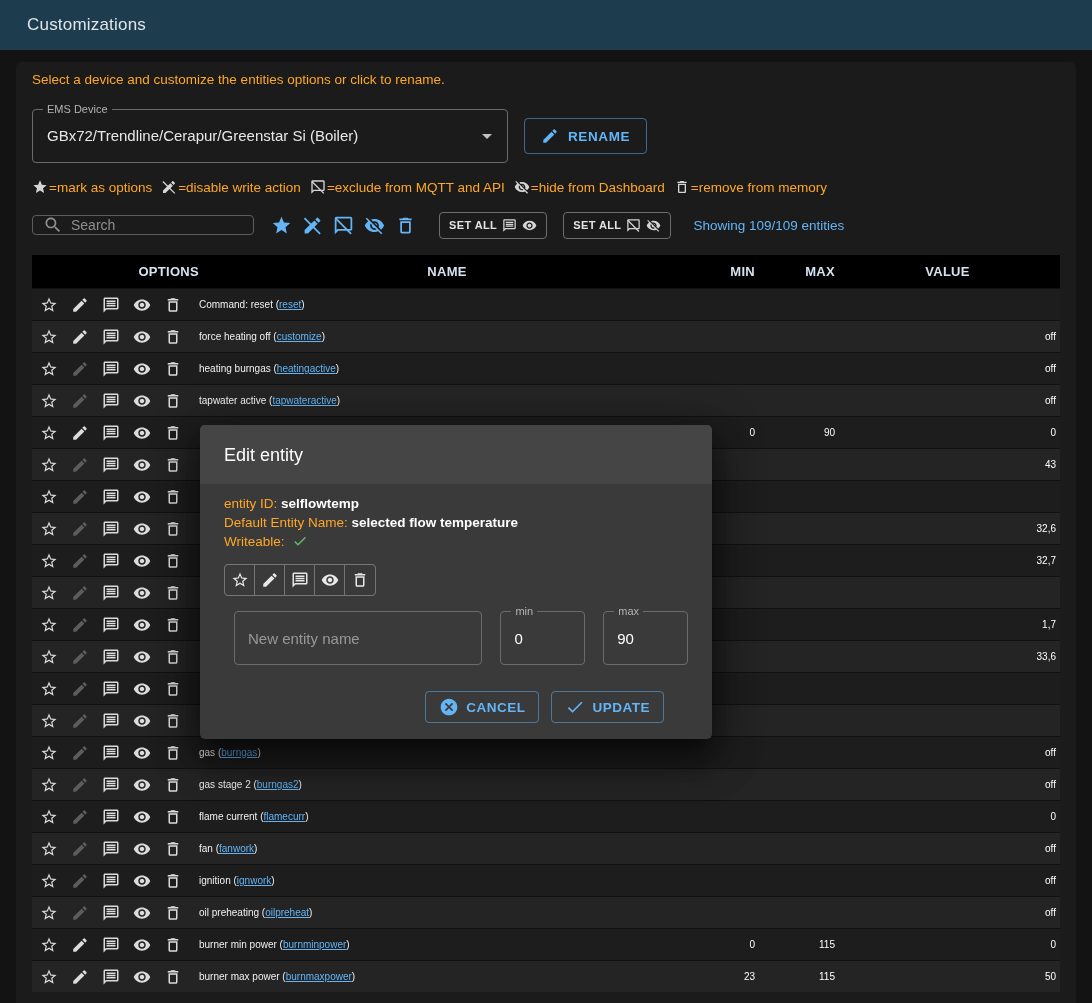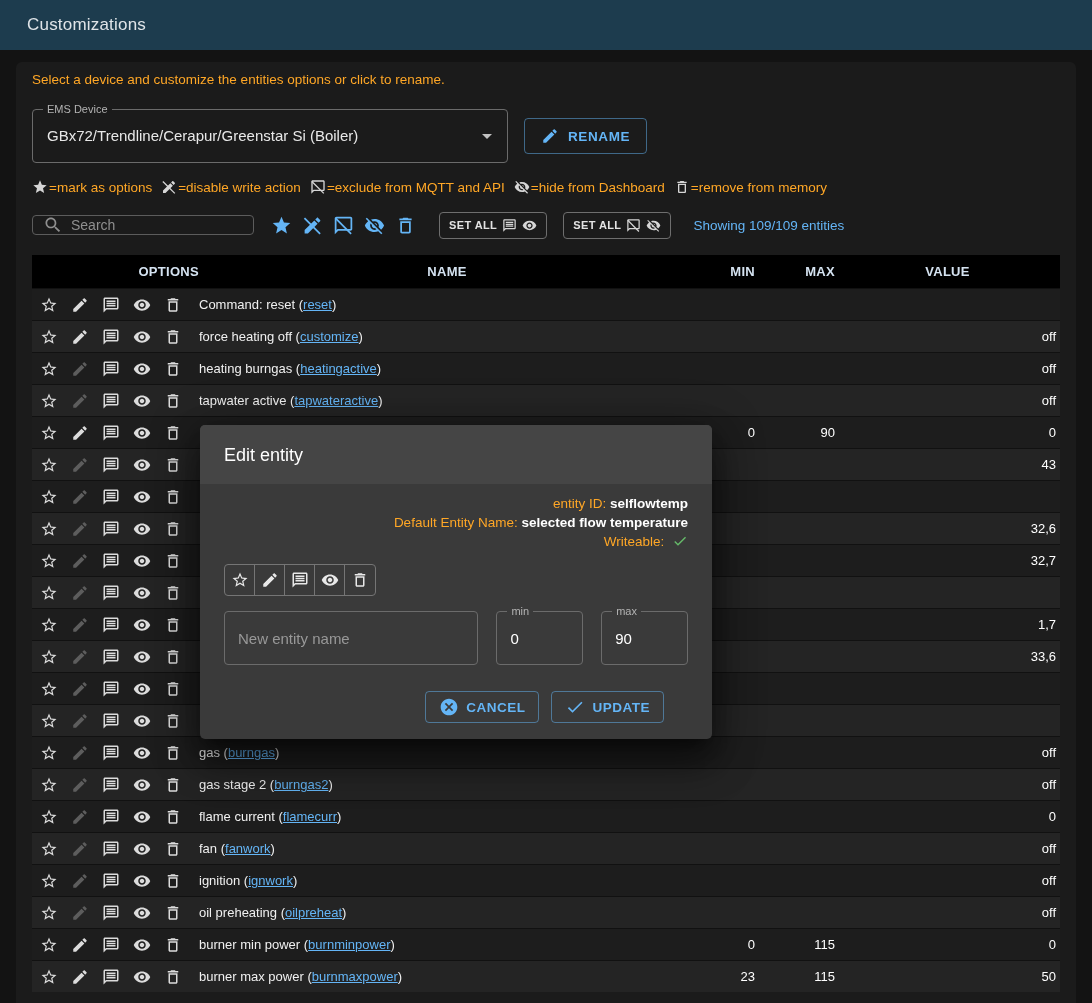--- a/index.html
+++ b/index.html
@@ -87,21 +87,21 @@
   .showing{color:var(--accent);font-size:13.5px;margin-left:22px;}
 
   
   .etable{margin-top:10px;}
   .thead{display:flex;align-items:center;background:#000;height:33px;color:#d5e3f1;font-size:13px;font-weight:700;letter-spacing:.3px;}
   .col-options{width:167px;text-align:right;}
   .col-name{flex:1;text-align:center;}
   .col-min{width:60px;text-align:right;}
   .col-max{width:80px;text-align:right;}
   .col-value{width:225px;text-align:center;}
-  .trow{display:flex;align-items:center;height:32px;font-size:13px;border-top:1px solid #111;}
+  .trow{display:flex;align-items:center;height:32px;font-size:10px;border-top:1px solid #111;}
   .trow:nth-child(odd){background:#1d1d1d;}
   .trow:nth-child(even){background:#242424;}
   .trow .c-options{width:167px;display:flex;align-items:center;padding-left:8px;}
   .trow .ricon{width:18px;height:18px;color:#dcdcdc;margin-right:13px;cursor:pointer;}
   .trow .ricon svg{width:18px;height:18px;}
   .trow .ricon.pencil.dim{color:#5d5d5d;}
   .trow .c-name{flex:1;color:#f0f0f0;white-space:nowrap;overflow:hidden;}
   .trow .c-name a{color:var(--accent);text-decoration:underline;cursor:pointer;}
   .trow .c-min{width:60px;text-align:right;color:#fff;}
   .trow .c-max{width:80px;text-align:right;color:#fff;}
@@ -111,39 +111,39 @@
   .dialog{
     position:absolute;left:200px;top:425px;width:512px;height:314px;z-index:10;
     background:var(--dialog);border-radius:5px;
     box-shadow:0 11px 15px -7px rgba(0,0,0,.5),0 24px 38px 3px rgba(0,0,0,.35),0 9px 46px 8px rgba(0,0,0,.3);
   }
   .dialog-title{
     background:var(--dialog-title);border-radius:5px 5px 0 0;
     padding:20px 24px 18px 24px;font-size:18px;font-weight:500;color:#fff;
   }
   .dialog-content{padding:10px 24px 0 24px;}
-  .info-line{font-size:13.5px;line-height:19px;color:var(--amber);text-align:right;}
+  .info-line{font-size:13.5px;line-height:19px;color:var(--amber);}
   .info-line b{color:#fff;font-weight:700;}
   .info-line .wcheck{color:var(--green);display:inline-block;vertical-align:-3px;margin-left:4px;}
   .info-line .wcheck svg{width:16px;height:16px;}
 
   .toggle-group{display:inline-flex;border:1px solid #757575;border-radius:4px;margin:13px 0 15px 0;overflow:hidden;}
   .tbtn{width:30px;height:30px;display:flex;align-items:center;justify-content:center;color:#e8e8e8;border-right:1px solid #757575;cursor:pointer;background:transparent;}
   .tbtn:last-child{border-right:0;}
   .tbtn svg{width:18px;height:18px;}
 
   .fields-row{display:flex;}
   .dfield{background:transparent;}
   .dfield .flabel{background:var(--dialog);}
   .dfield input{
     width:100%;height:100%;background:transparent;border:0;outline:0;color:#fff;
     font-size:15px;padding:0 13px;font-family:inherit;
   }
   .dfield input::placeholder{color:#989898;}
-  .f-name{width:264px;}
+  .f-name{width:264px;margin-left:10px;}
   .f-min{width:90px;margin-left:18px;}
   .f-max{width:90px;margin-left:18px;}
 
   .dialog-actions{display:flex;justify-content:flex-end;gap:12px;padding:26px 24px 0 24px;}
   .dlg-btn{
     height:32px;border:1px solid rgba(100,181,246,.5);border-radius:4px;background:transparent;
     color:var(--accent);display:inline-flex;align-items:center;gap:7px;padding:0 13px;
     font-size:13.5px;font-weight:700;letter-spacing:.5px;cursor:pointer;font-family:inherit;
   }
   .dlg-btn svg{width:20px;height:20px;}

